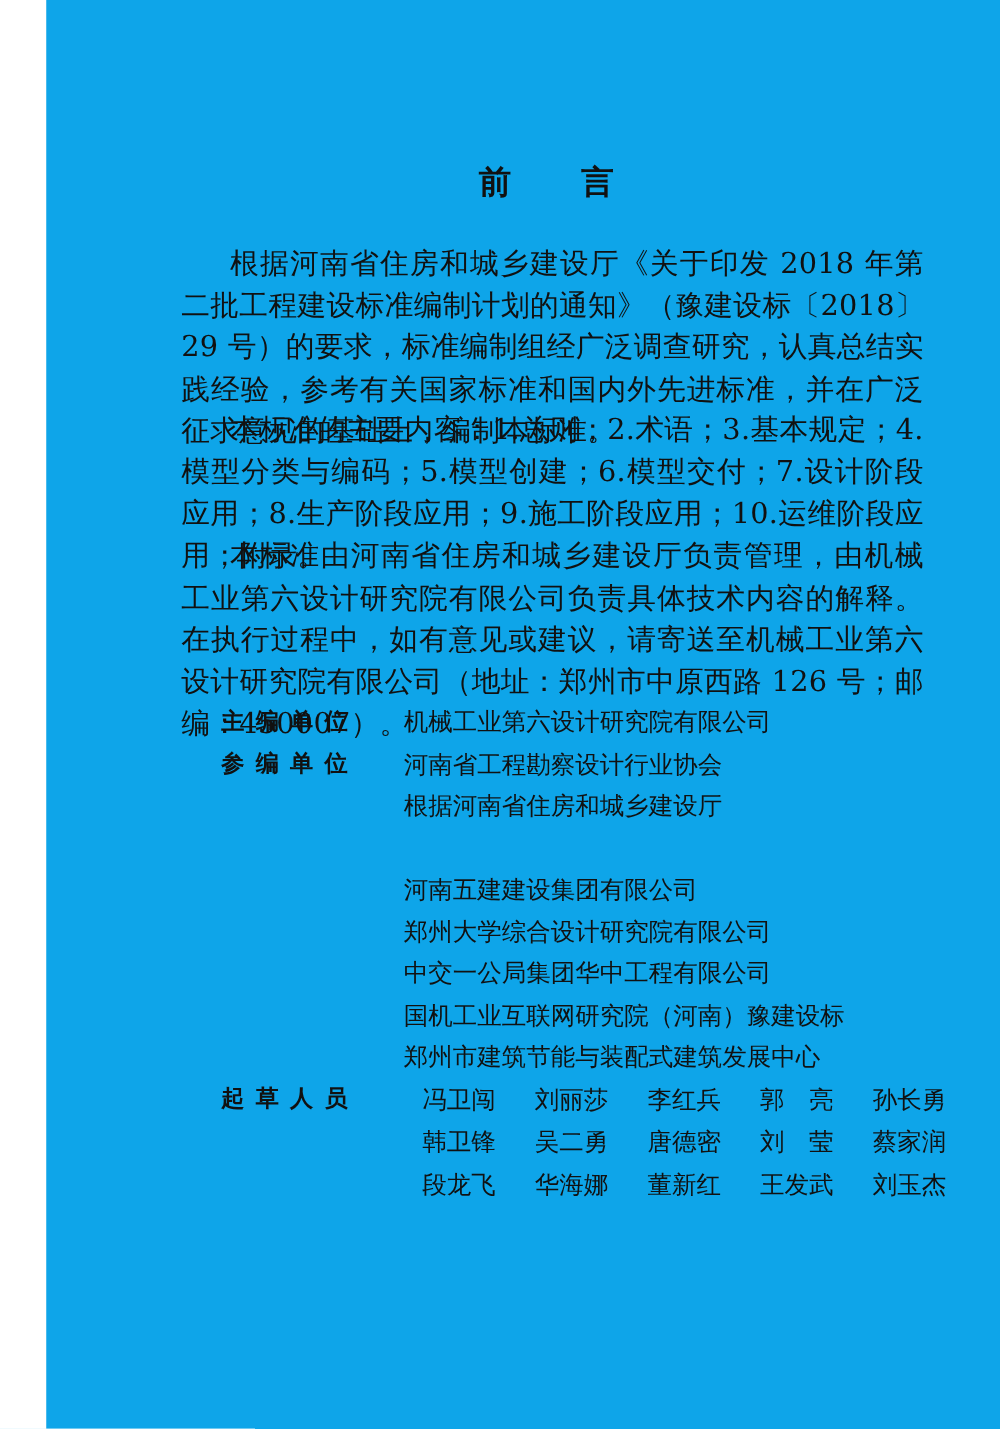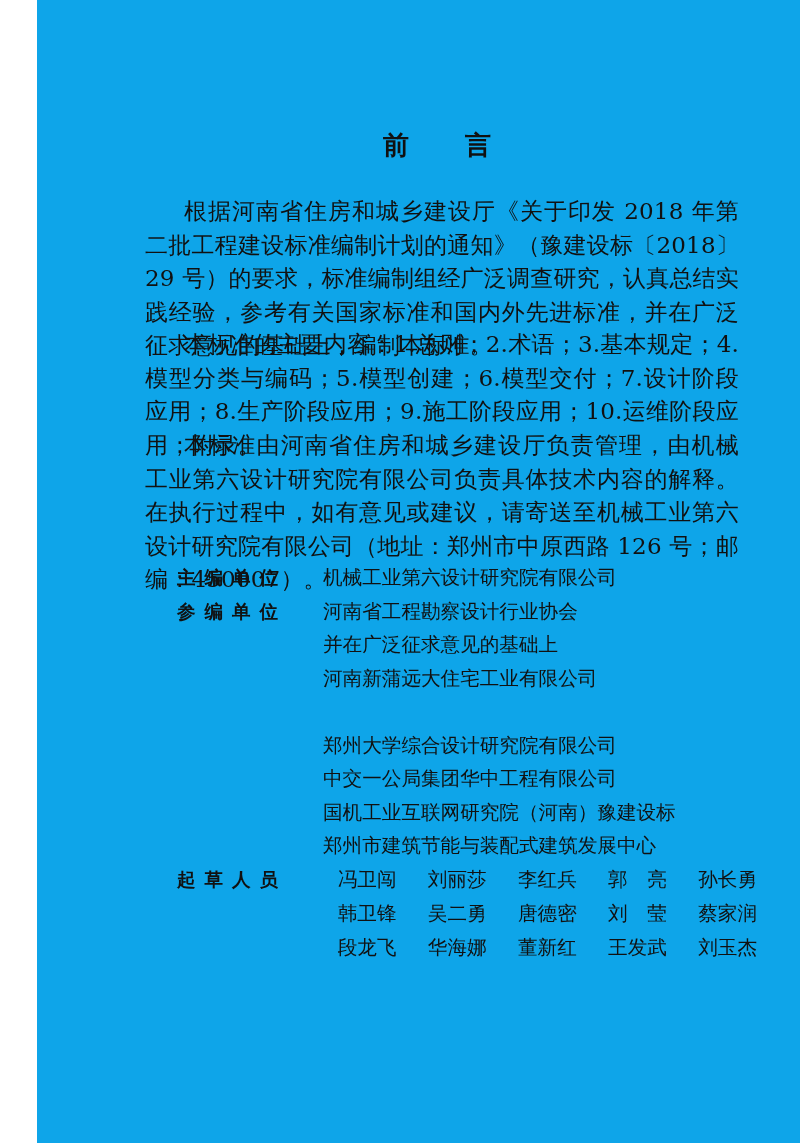--- a/index.html
+++ b/index.html
@@ -43,28 +43,28 @@
       <span class="role">主编单位</span>
       <span class="val">机械工业第六设计研究院有限公司</span>
     </div>
 
     <div class="row">
       <span class="role">参编单位</span>
       <span class="val">河南省工程勘察设计行业协会</span>
     </div>
     <div class="row">
         <span class="role"></span>
-        <span class="val">并在广泛征求意见的基础上</span>
+        <span class="val">根据河南省住房和城乡建设厅</span>
       </div>
     <div class="row">
         <span class="role"></span>
-        <span class="val">河南新蒲远大住宅工业有限公司</span>
       </div>
     <div class="row">
         <span class="role"></span>
+        <span class="val">河南五建建设集团有限公司</span>
       </div>
     <div class="row">
         <span class="role"></span>
         <span class="val">郑州大学综合设计研究院有限公司</span>
       </div>
     <div class="row">
         <span class="role"></span>
         <span class="val">中交一公局集团华中工程有限公司</span>
       </div>
     <div class="row">

